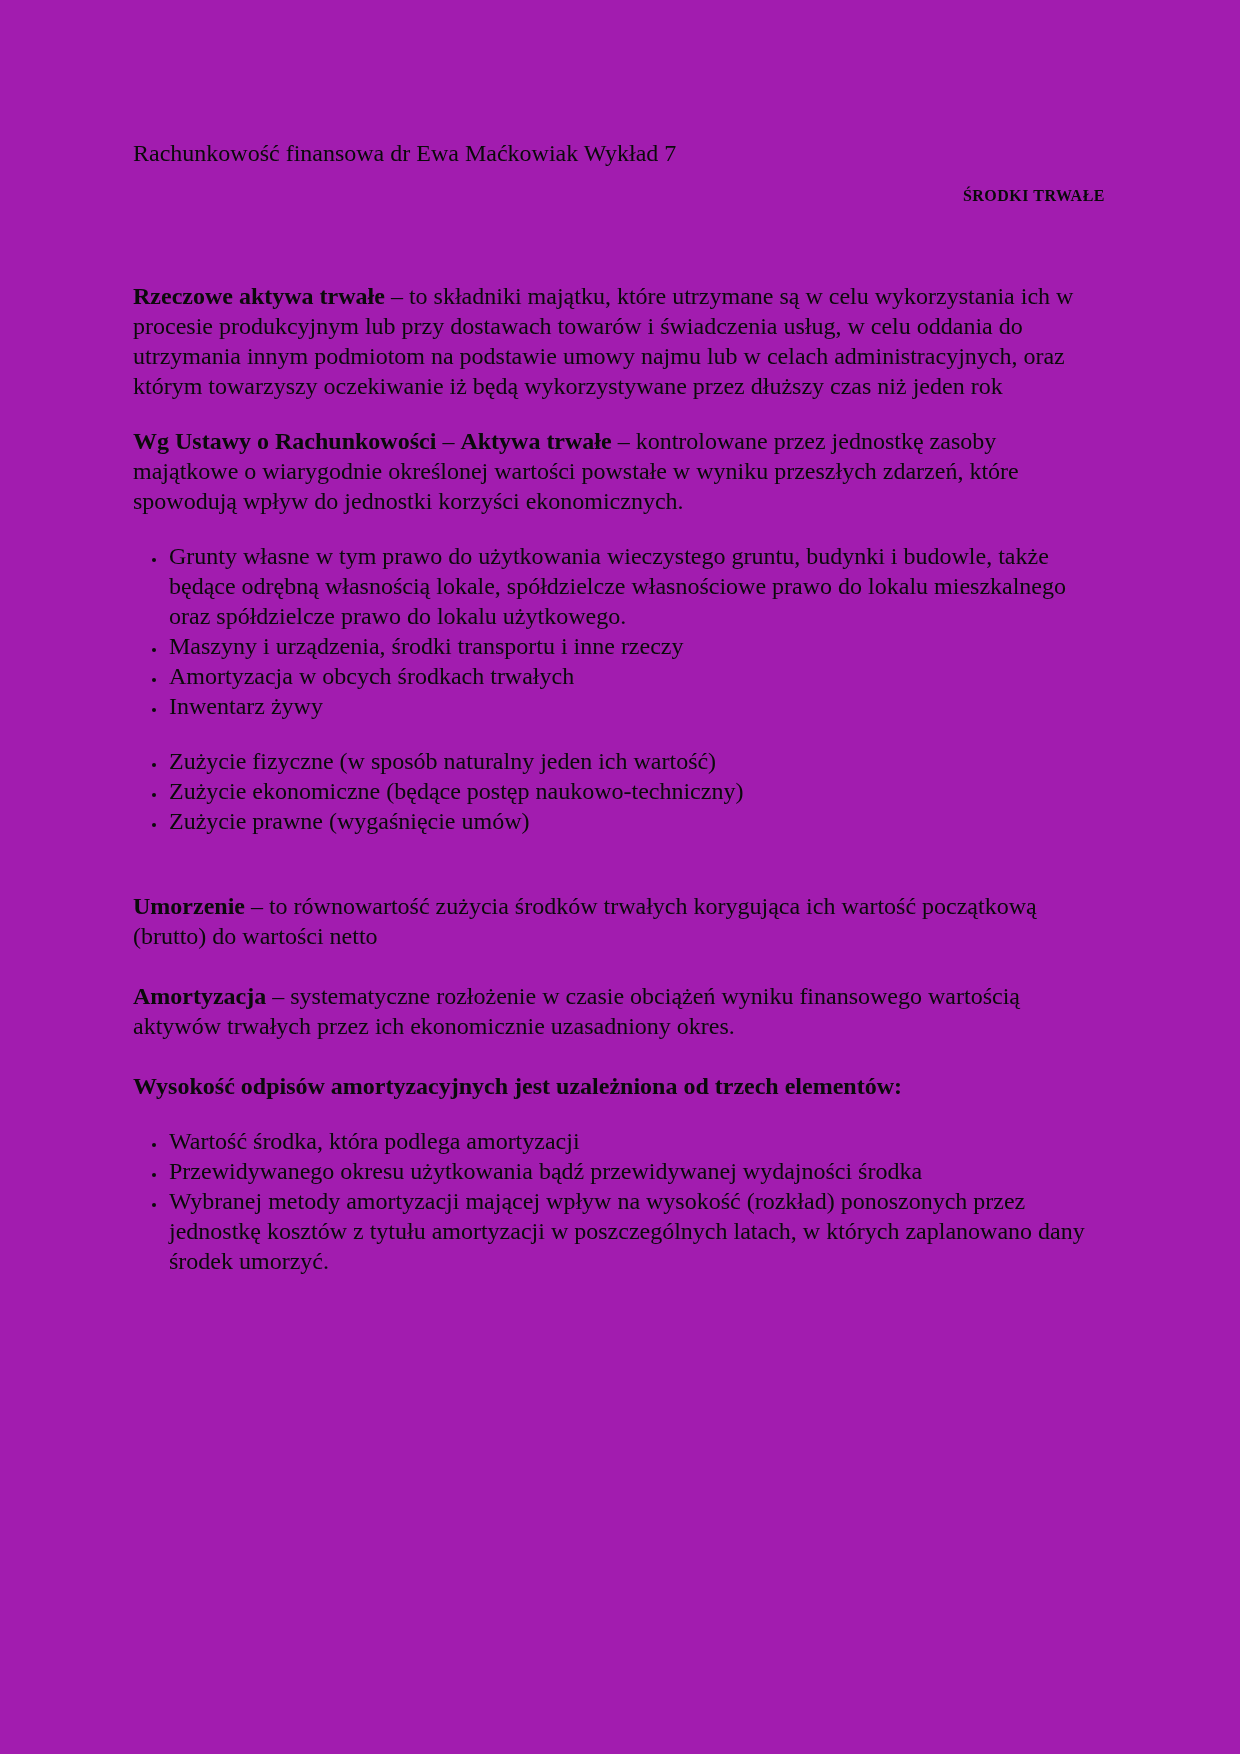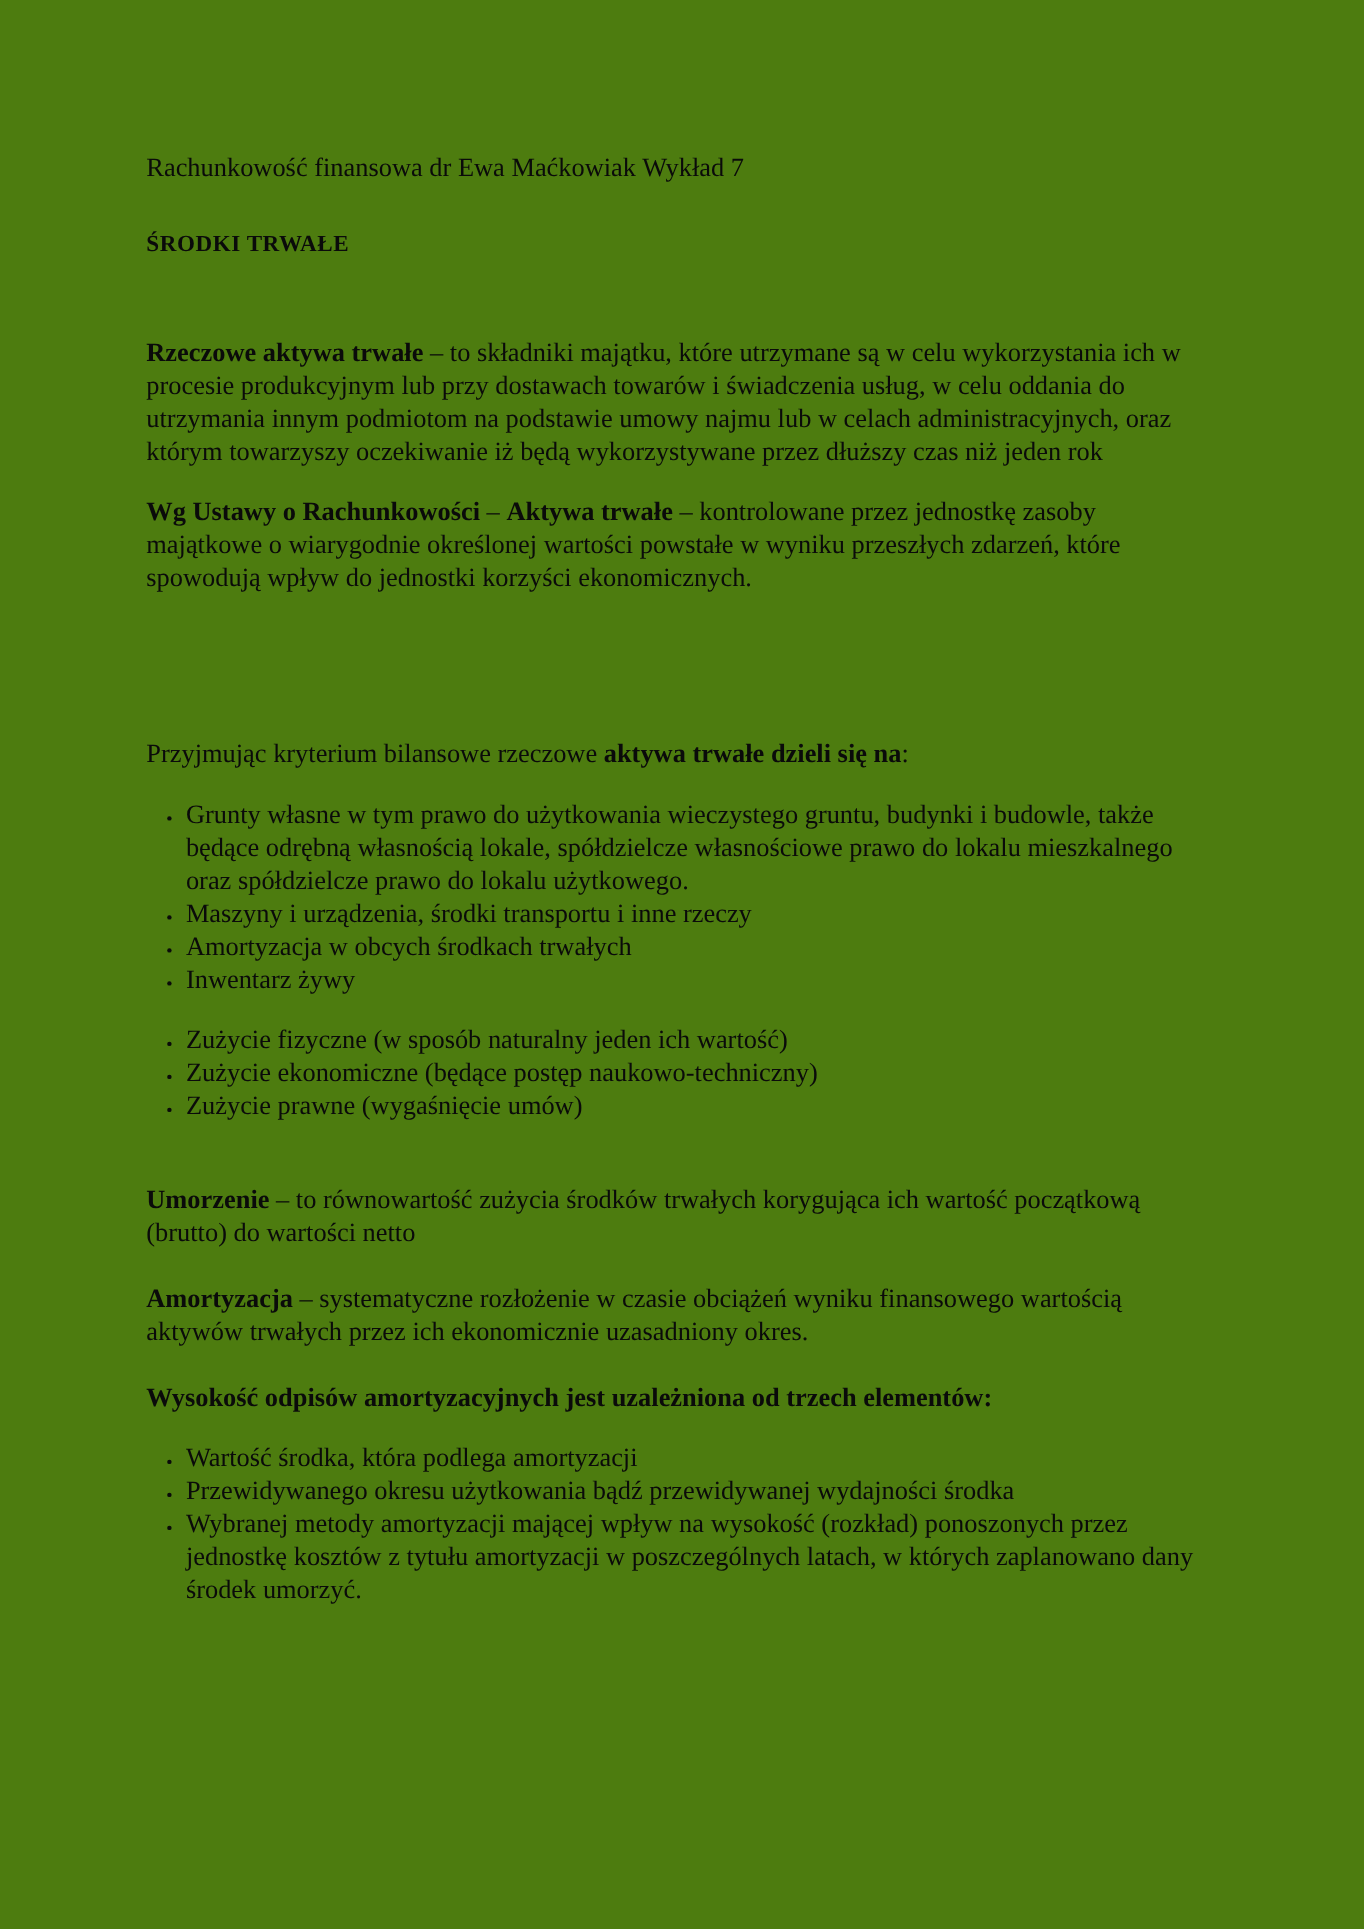--- a/index.html
+++ b/index.html
@@ -1,37 +1,37 @@
 <!DOCTYPE html>
 <html lang="pl"><head>
 <meta charset="utf-8">
 <style>
   html, body { margin: 0; padding: 0; background: #e9e9e9; }
   .page {
     position: relative;
     width: 1240px;
     height: 1754px;
     margin: 0 auto;
-    background: #4d7c0f;
+    background: #a21caf;
     box-sizing: border-box;
     padding: 138px 135px 60px 133px;
     font-family: "Liberation Serif", "DejaVu Serif", serif;
     font-size: 24px;
     line-height: 30px;
     color: #0a0a0a;
     overflow: hidden;
   }
   p, h1, ul { margin: 0; padding: 0; }
   b { font-weight: bold; }
   .doc-header { margin: 0; }
   .doc-title {
-    font-size: 21px;
+    font-size: 16px;
     font-weight: bold;
-    text-align: left;
-    margin-top: 38px;
+    text-align: right;
+    margin-top: 13px;
     letter-spacing: 0.5px;
   }
   .p-rzeczowe   { margin-top: 70px; }
   .p-ustawa     { margin-top: 25px; }
   .p-kryterium  { margin-top: 130px; }
   .list         { margin-top: 25px; padding-left: 34px; list-style-type: disc; }
   .list li      { padding-left: 2px; }
   .list li::marker { font-size: 0.62em; }
   .p-amortyzacja-st { margin-top: 55px; }
   .p-umorzenie  { margin-top: 55px; }
@@ -48,23 +48,20 @@
   <h1 class="doc-title">ŚRODKI TRWAŁE</h1>
 
   <p class="p-rzeczowe">
     <b>Rzeczowe aktywa trwałe</b><span> – to składniki majątku, które utrzymane są w celu wykorzystania ich w procesie produkcyjnym lub przy dostawach towarów i świadczenia usług, w celu oddania do utrzymania innym podmiotom na podstawie umowy najmu lub w celach administracyjnych, oraz którym towarzyszy oczekiwanie iż będą wykorzystywane przez dłuższy czas niż jeden rok</span>
   </p>
 
   <p class="p-ustawa">
     <b>Wg Ustawy o Rachunkowości</b><span> – </span><b>Aktywa trwałe</b><span> – kontrolowane przez jednostkę zasoby majątkowe o wiarygodnie określonej wartości powstałe w wyniku przeszłych zdarzeń, które spowodują wpływ do jednostki korzyści ekonomicznych.</span>
   </p>
 
-  <p class="p-kryterium">
-    <span>Przyjmując kryterium bilansowe rzeczowe </span><b>aktywa trwałe dzieli się na</b><span>:</span>
-  </p>
 
   <ul class="list">
     <li>Grunty własne w tym prawo do użytkowania wieczystego gruntu, budynki i budowle, także będące odrębną własnością lokale, spółdzielcze własnościowe prawo do lokalu mieszkalnego oraz spółdzielcze prawo do lokalu użytkowego.</li>
     <li>Maszyny i urządzenia, środki transportu i inne rzeczy</li>
     <li>Amortyzacja w obcych środkach trwałych</li>
     <li>Inwentarz żywy</li>
   </ul>
 
 
   <ul class="list">

